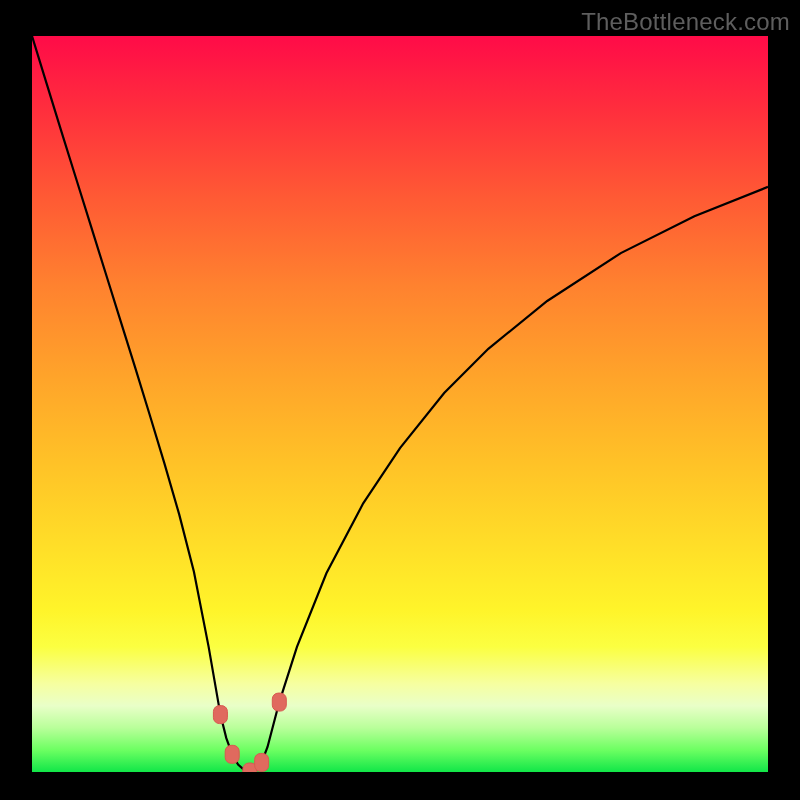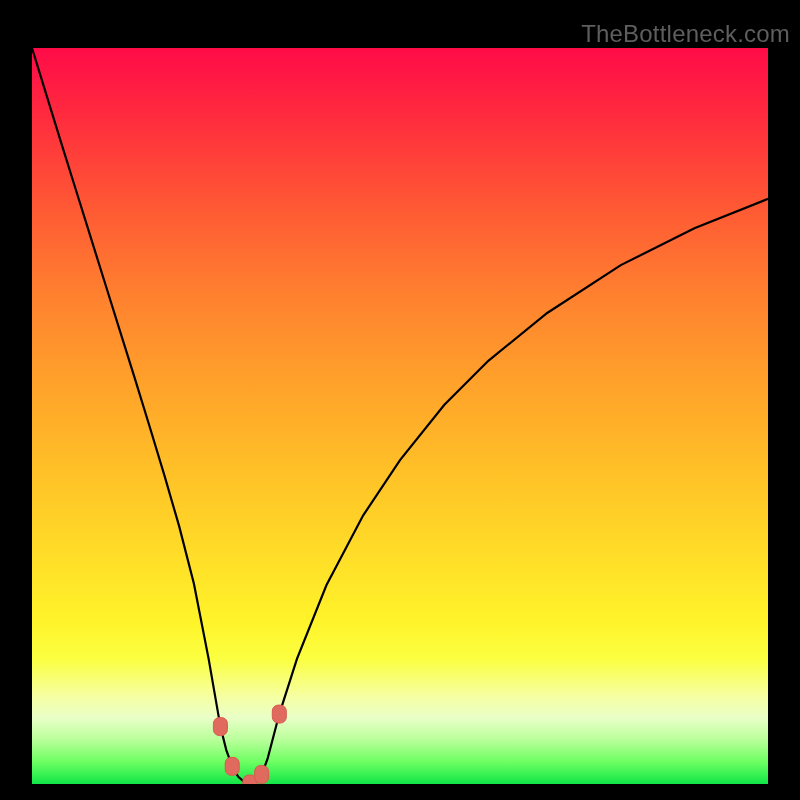--- a/index.html
+++ b/index.html
@@ -7,21 +7,21 @@
     padding: 0;
     width: 800px;
     height: 800px;
     overflow: hidden;
     background: #000;
     font-family: Arial, Helvetica, sans-serif;
   }
   .frame {
     position: absolute;
     left: 0;
-    top: 16px;
+    top: 4px;
     width: 800px;
     height: 572px;
     background: #000;
   }
   .plot {
     position: absolute;
     left: 32px;
     top: 32px;
     width: 736px;
     height: 736px;

